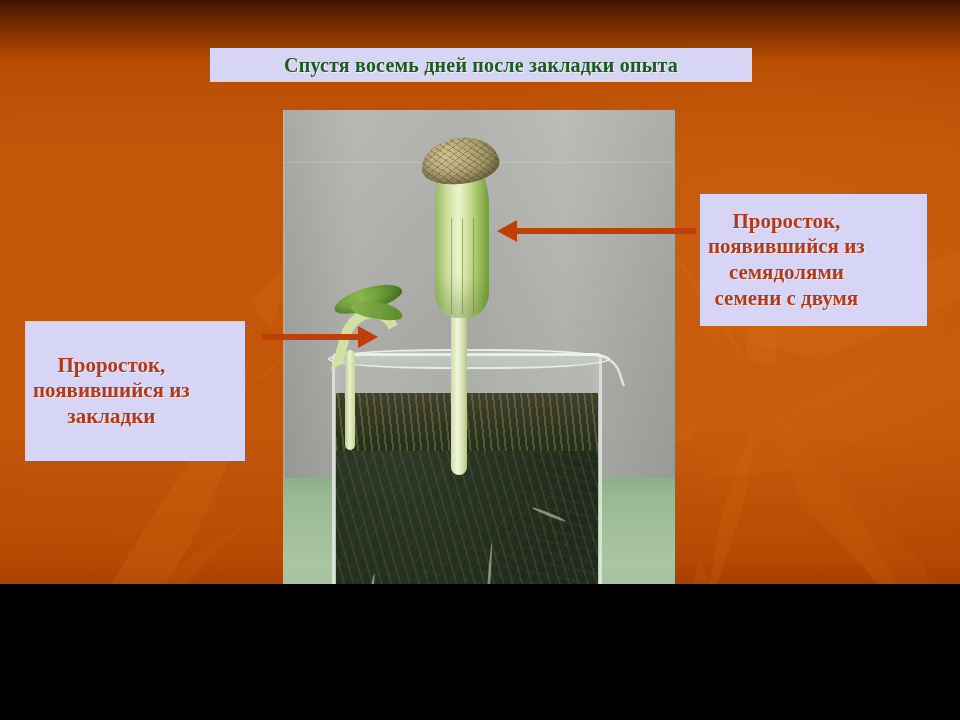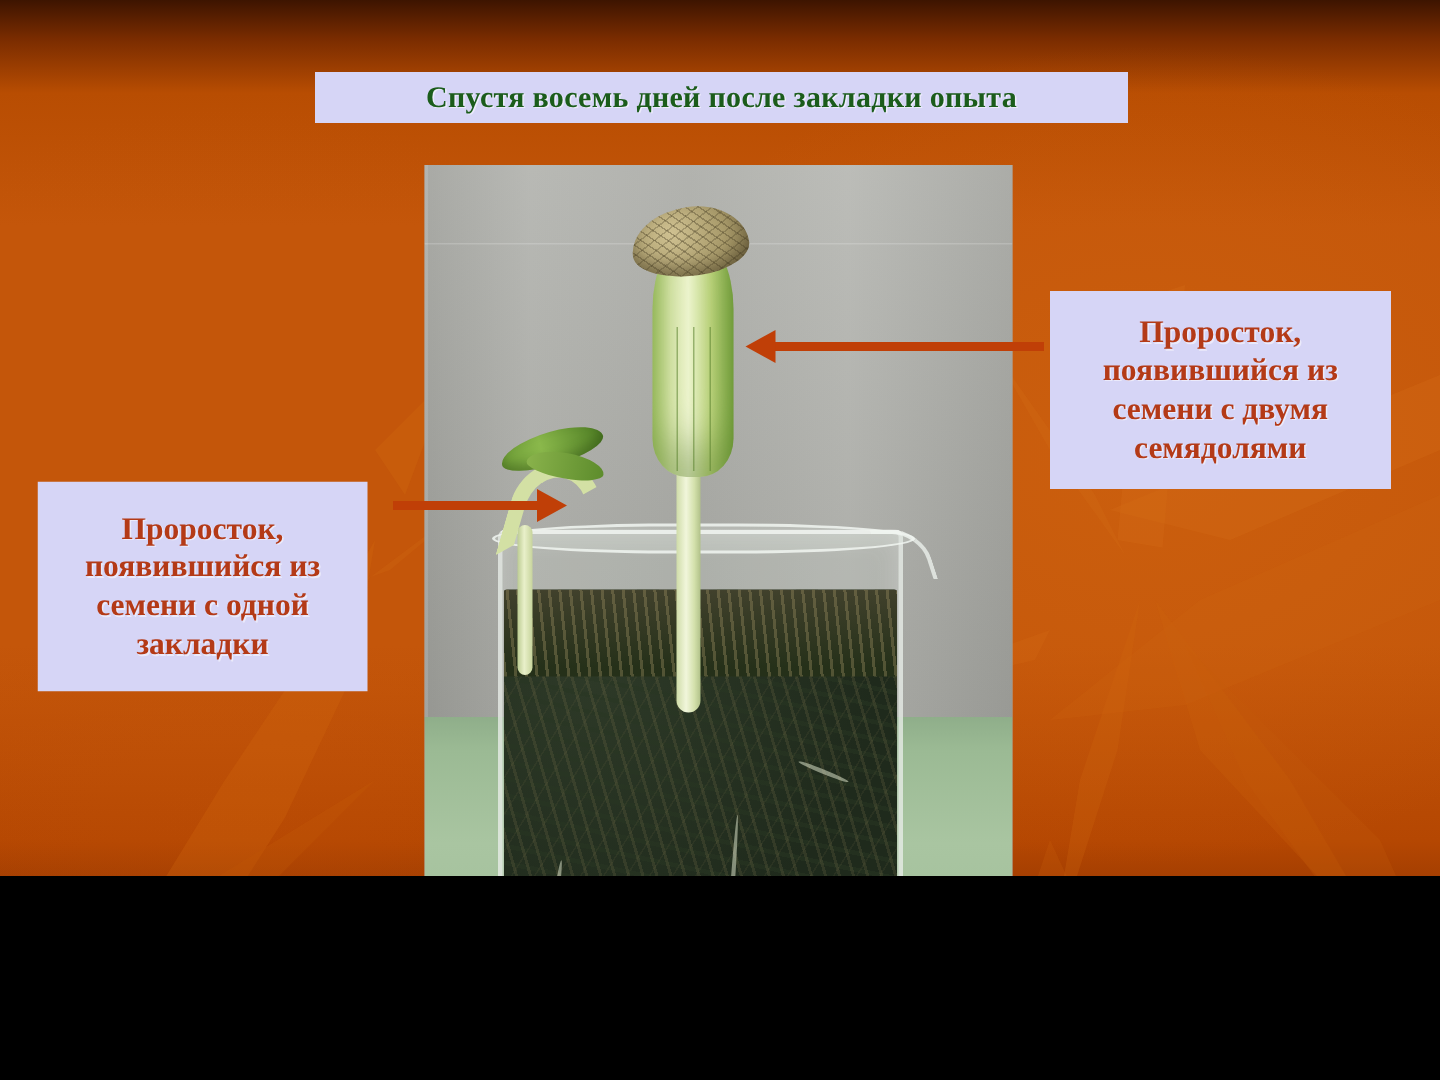--- a/index.html
+++ b/index.html
@@ -259,21 +259,21 @@
     color: #1b5c1b;
     font-size: 20px;
     font-weight: bold;
     letter-spacing: .2px;
     white-space: nowrap;
     text-shadow: 1px 1px 0 rgba(255,255,255,0.55);
   }
   .callout {
     display: flex;
     align-items: center;
-    justify-content: center;
+    justify-content: flex-start;
     padding: 6px 8px;
   }
   .callout-text {
     color: #b43a17;
     font-size: 21px;
     font-weight: bold;
     line-height: 1.22;
     text-align: center;
     text-shadow: 1px 1px 0 rgba(255,255,255,0.5);
   }
@@ -362,27 +362,26 @@
   <div class="arrow-head left" style="left:497px; top:220px;"></div>
 
   <div id="title-box" class="panel">
     <span id="title-text">Спустя восемь дней после закладки опыта</span>
   </div>
 
   <div id="label-left-box" class="panel callout">
     <div class="callout-text">
       <div>Проросток,</div>
       <div>появившийся из</div>
-      <div>семени с одной</div>
       <div>закладки</div>
     </div>
   </div>
 
   <div id="label-right-box" class="panel callout">
     <div class="callout-text">
       <div>Проросток,</div>
       <div>появившийся из</div>
+      <div>семядолями</div>
       <div>семени с двумя</div>
-      <div>семядолями</div>
     </div>
   </div>
 
 </div>
 
 </body></html>

